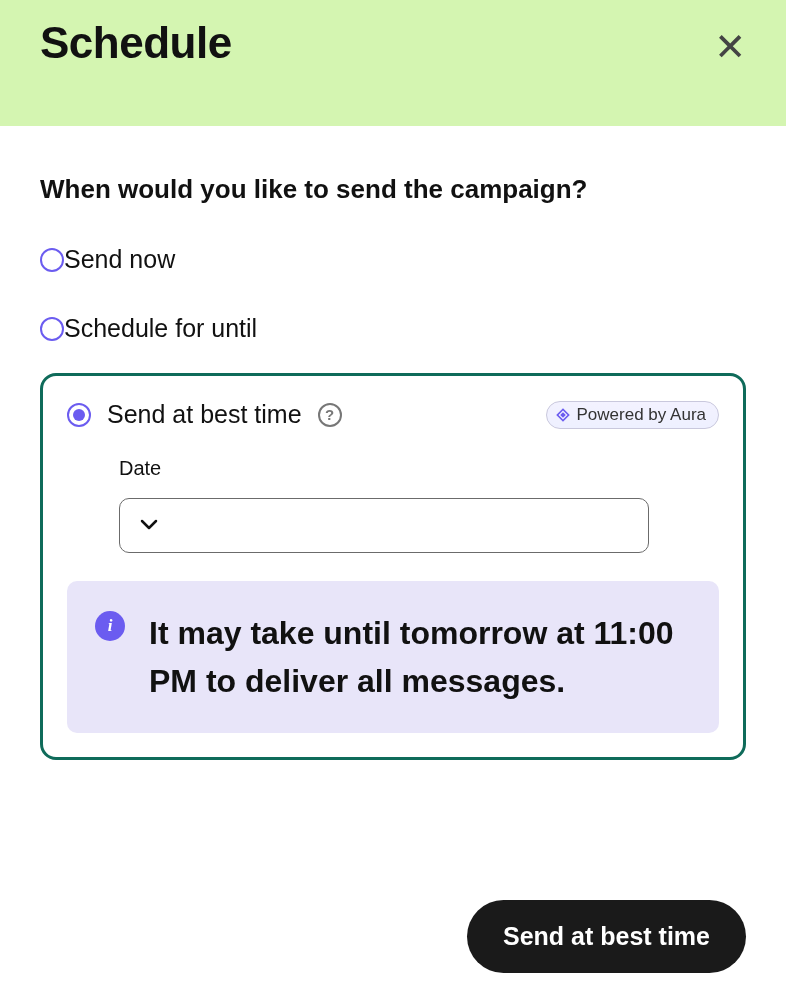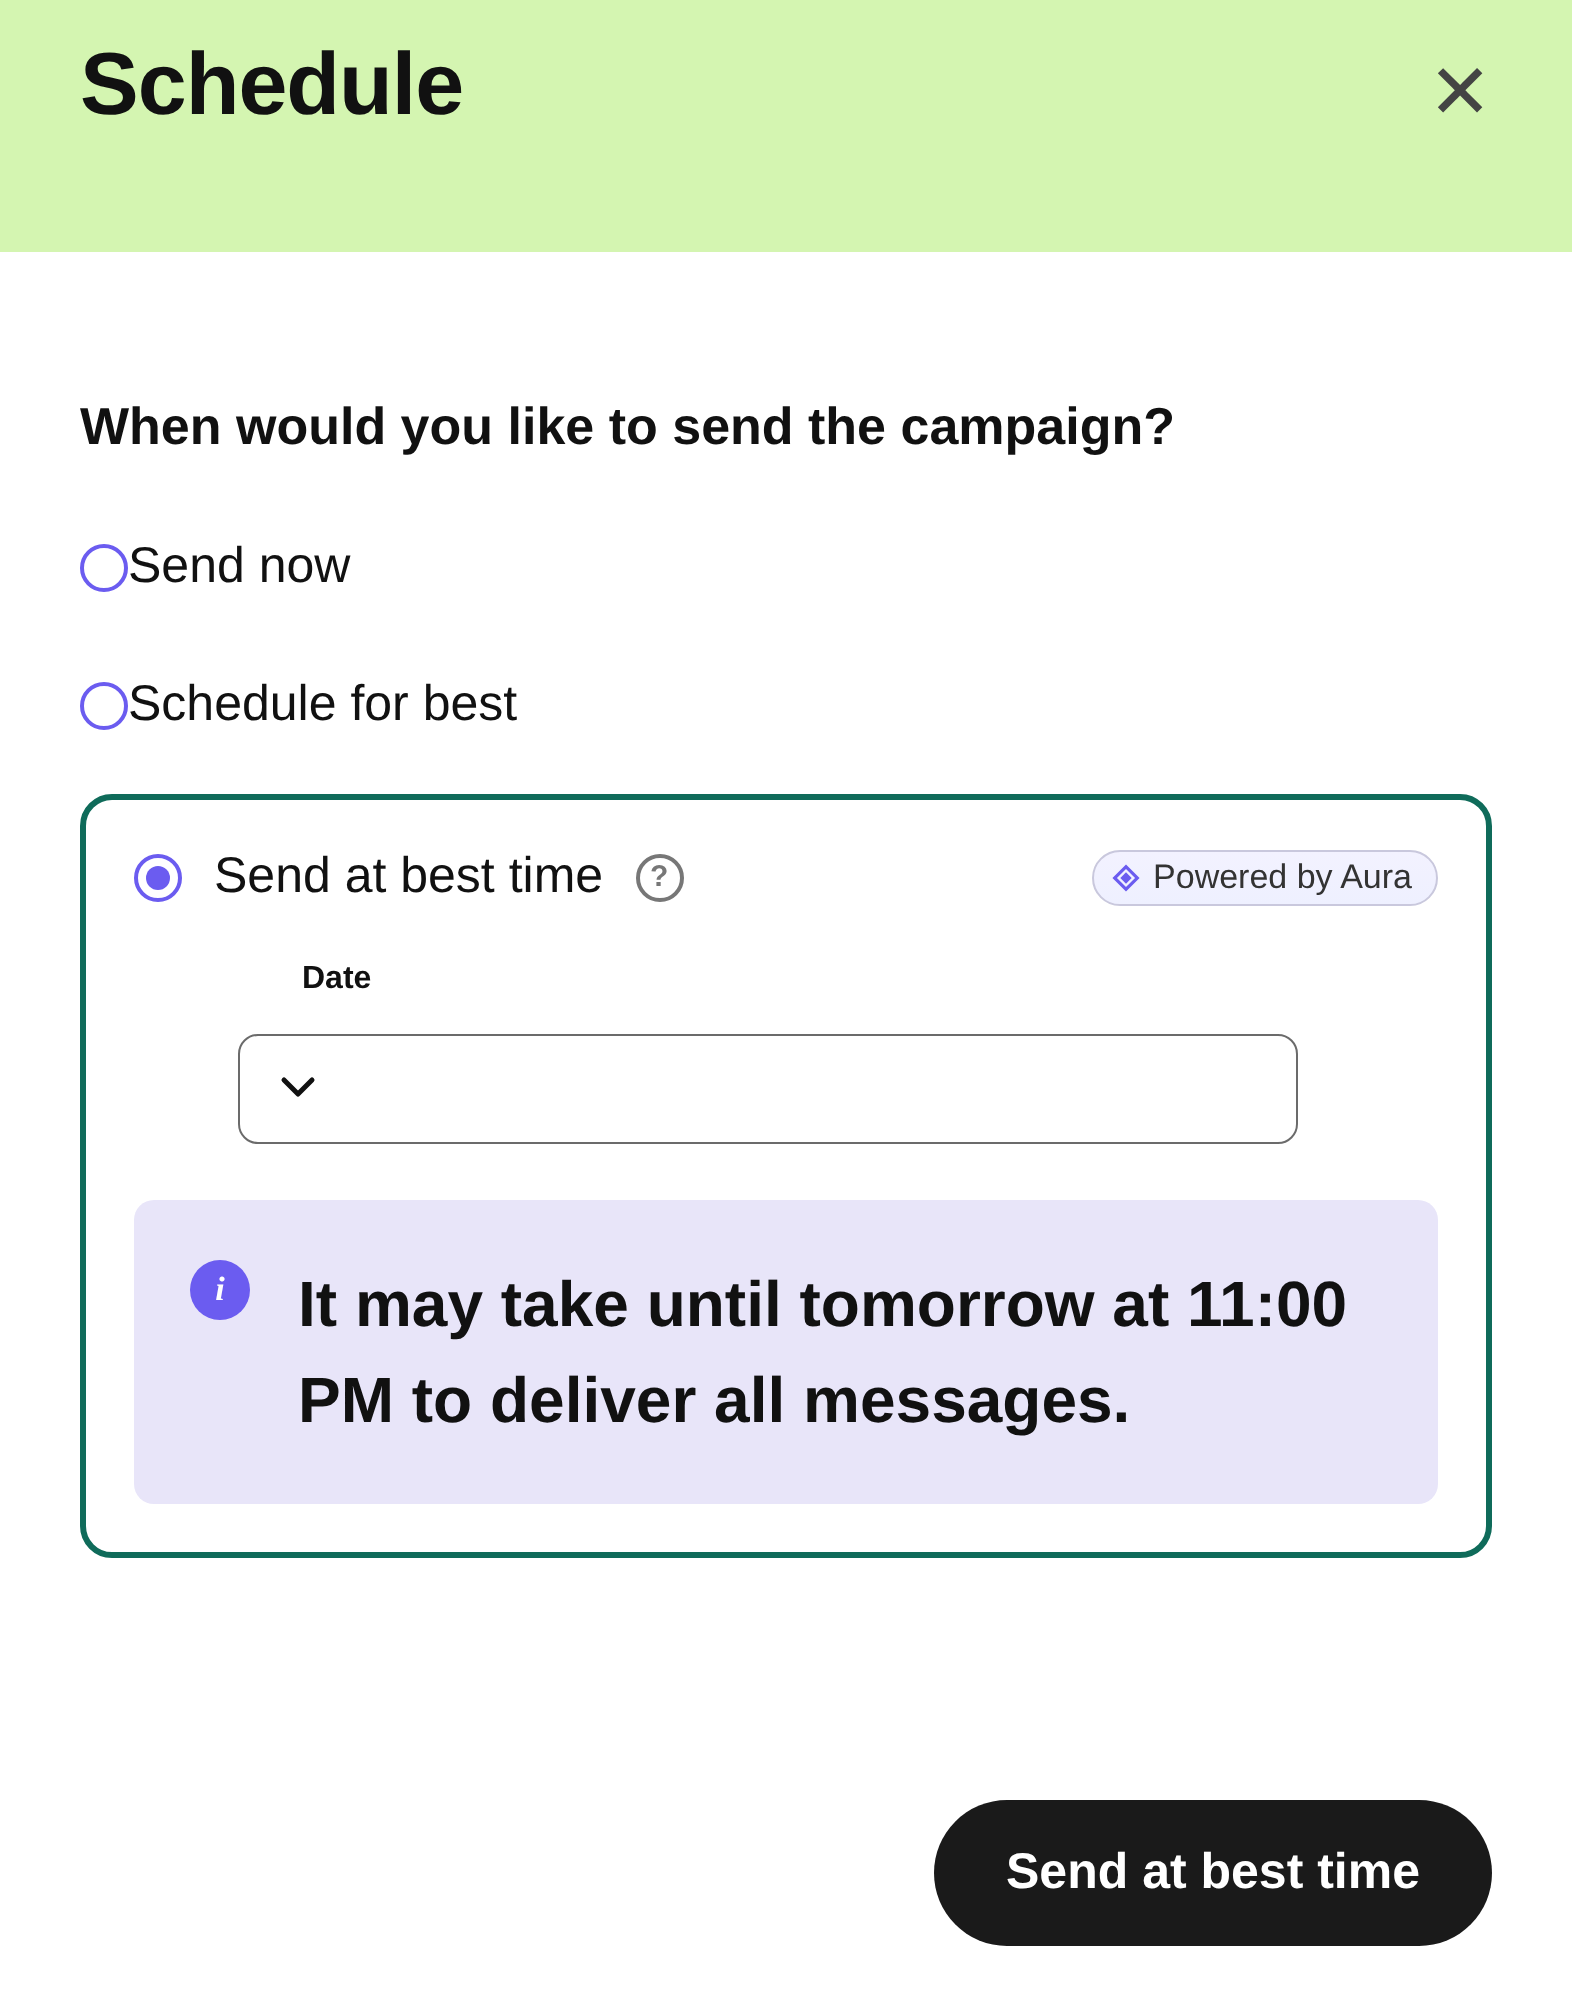--- a/index.html
+++ b/index.html
@@ -30,21 +30,20 @@
   }
 
   .body {
     padding: 48px 40px 40px 40px;
   }
 
   .question {
     font-size: 26px;
     font-weight: 700;
     margin-bottom: 40px;
-    margin-top: 24px;
   }
 
   .radio-row {
     display: flex;
     align-items: center;
     margin-bottom: 40px;
   }
   .radio-outer {
     width: 24px;
     height: 24px;
@@ -112,24 +111,23 @@
     display: inline-block;
     position: relative;
   }
   .diamond-icon svg { display:block; }
 
   .date-section {
     padding-left: 52px;
     margin-bottom: 28px;
   }
   .date-label {
-    font-size: 16px;
-    font-weight: 700;
+    font-size: 20px;
+    font-weight: 400;
     margin-bottom: 18px;
-    margin-left: 32px;
   }
   .date-picker {
     width: 530px;
     border: 1px solid #6b6b6b;
     border-radius: 10px;
     padding: 16px 20px;
     font-size: 24px;
     display: flex;
     align-items: center;
     justify-content: space-between;
@@ -199,21 +197,21 @@
 
   <div class="question">When would you like to send the campaign?</div>
 
   <div class="radio-row">
     <span class="radio-outer"></span>
     <span class="radio-label">Send now</span>
   </div>
 
   <div class="radio-row">
     <span class="radio-outer"></span>
-    <span class="radio-label">Schedule for best</span>
+    <span class="radio-label">Schedule for until</span>
   </div>
 
   <div class="best-time-box">
     <div class="radio-row">
       <div class="best-time-left">
         <span class="radio-outer selected"></span>
         <span class="radio-label">Send at best time</span>
         <span class="help-icon">?</span>
       </div>
       <span class="powered-badge">

